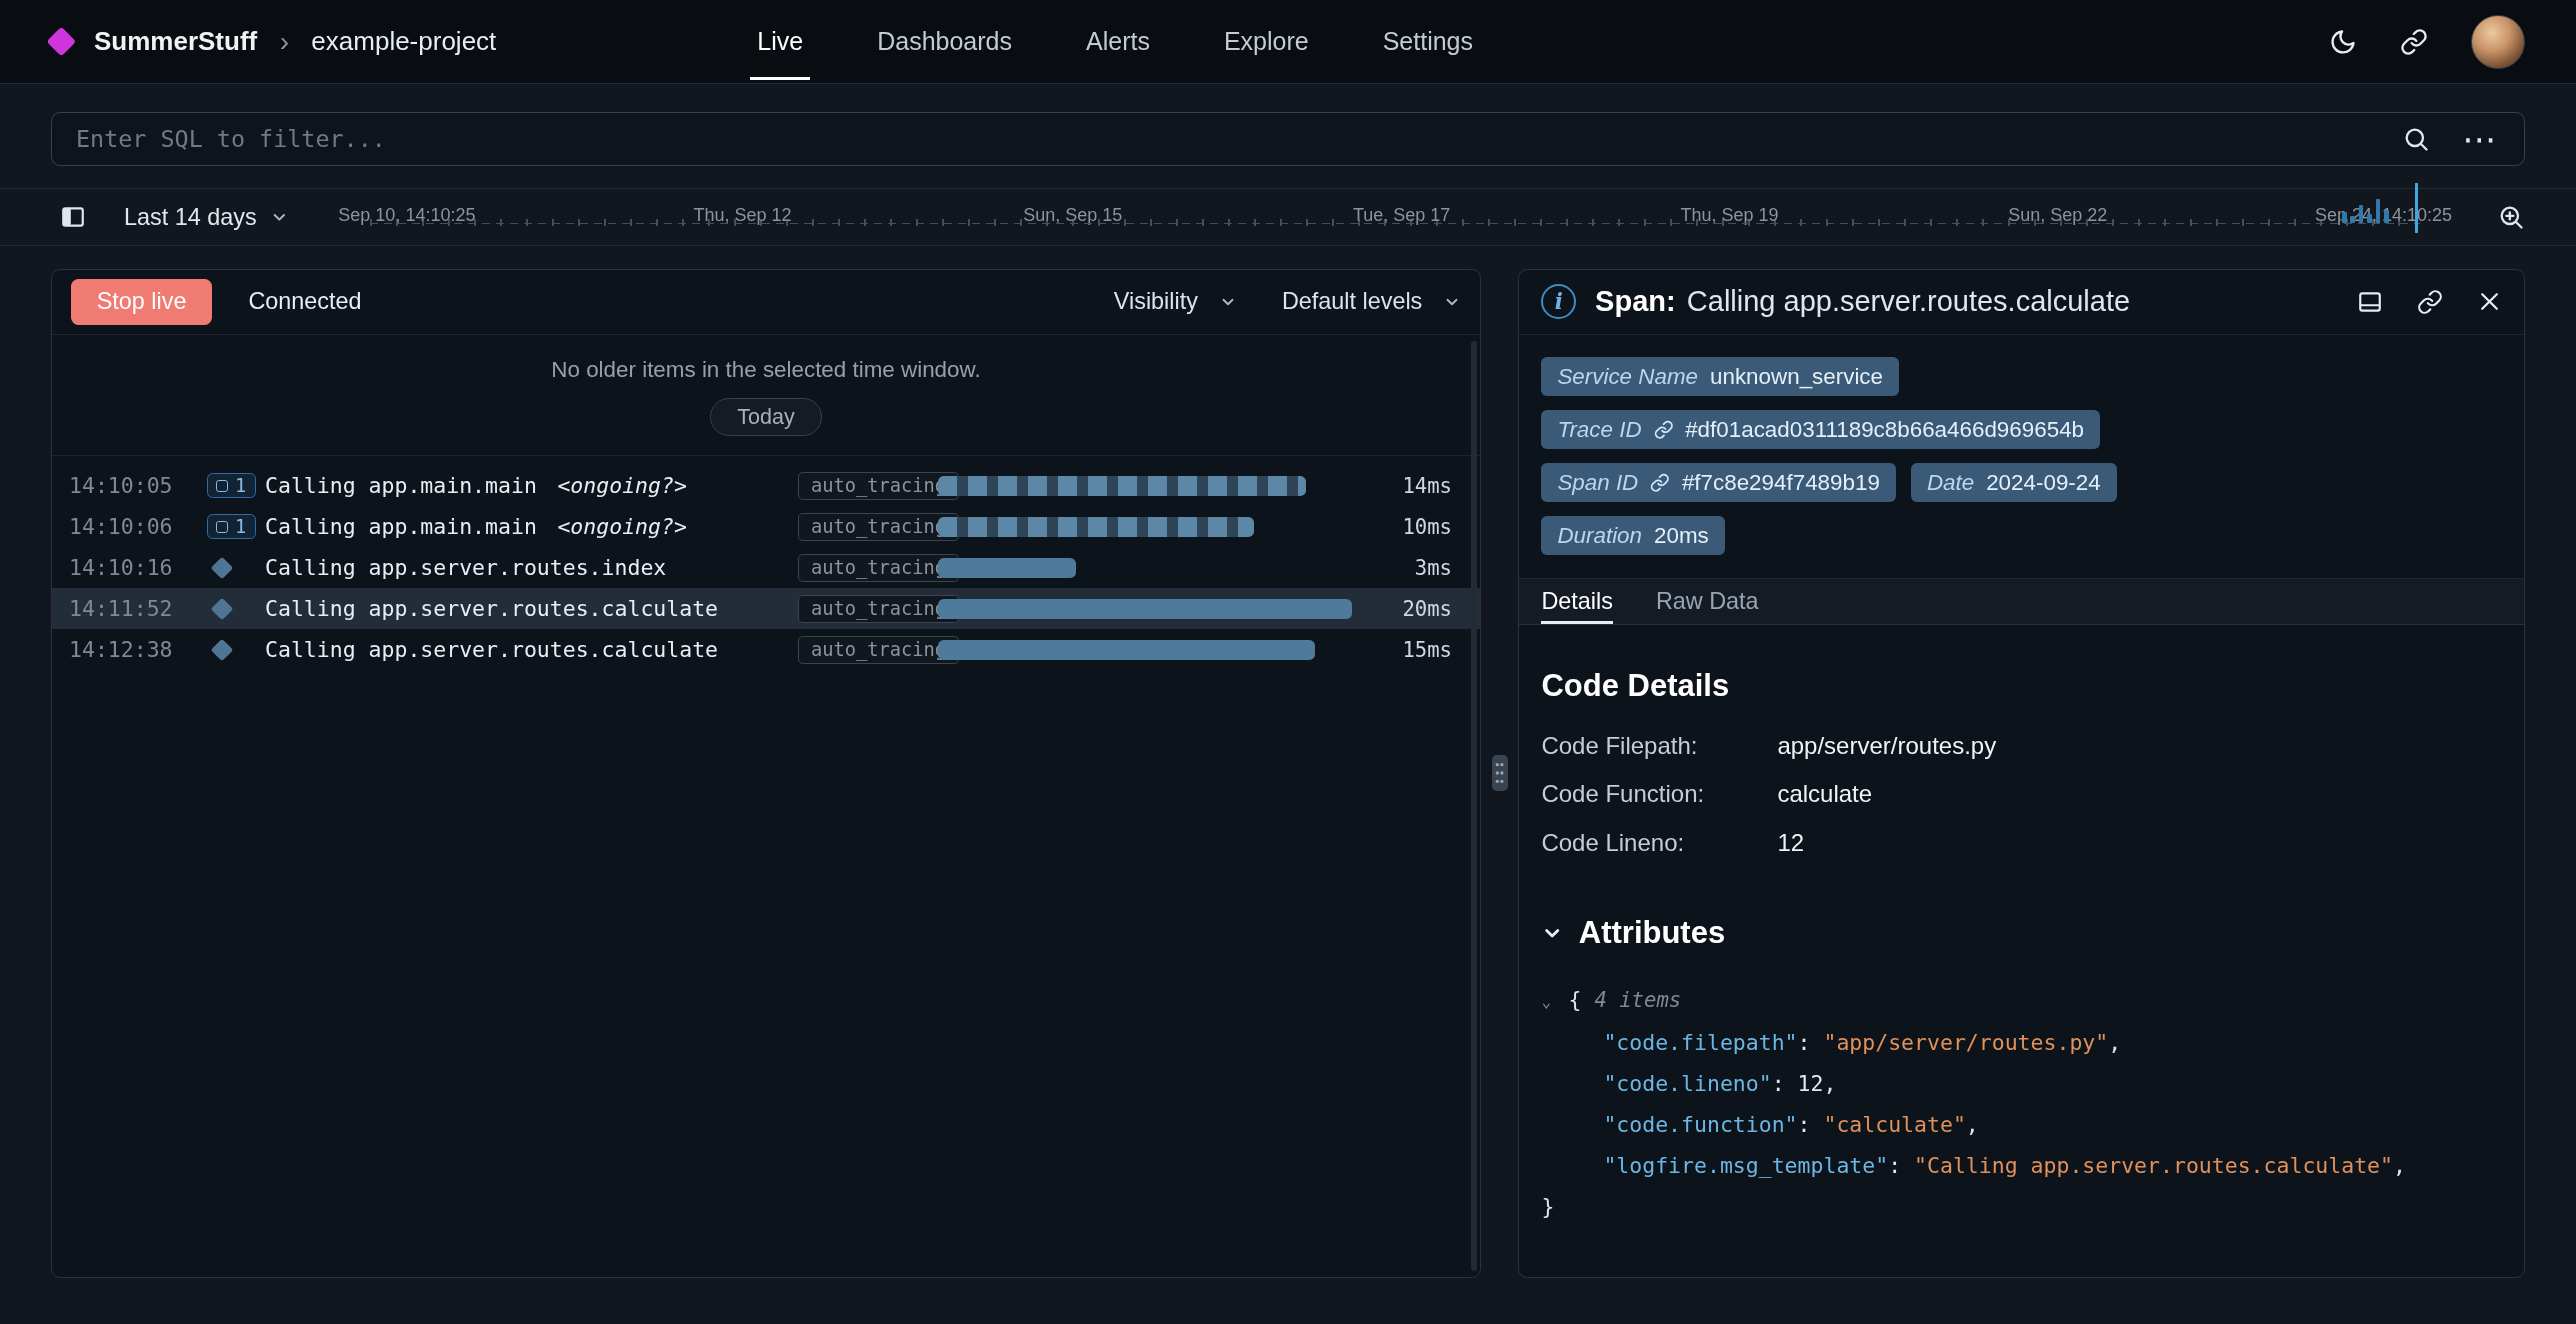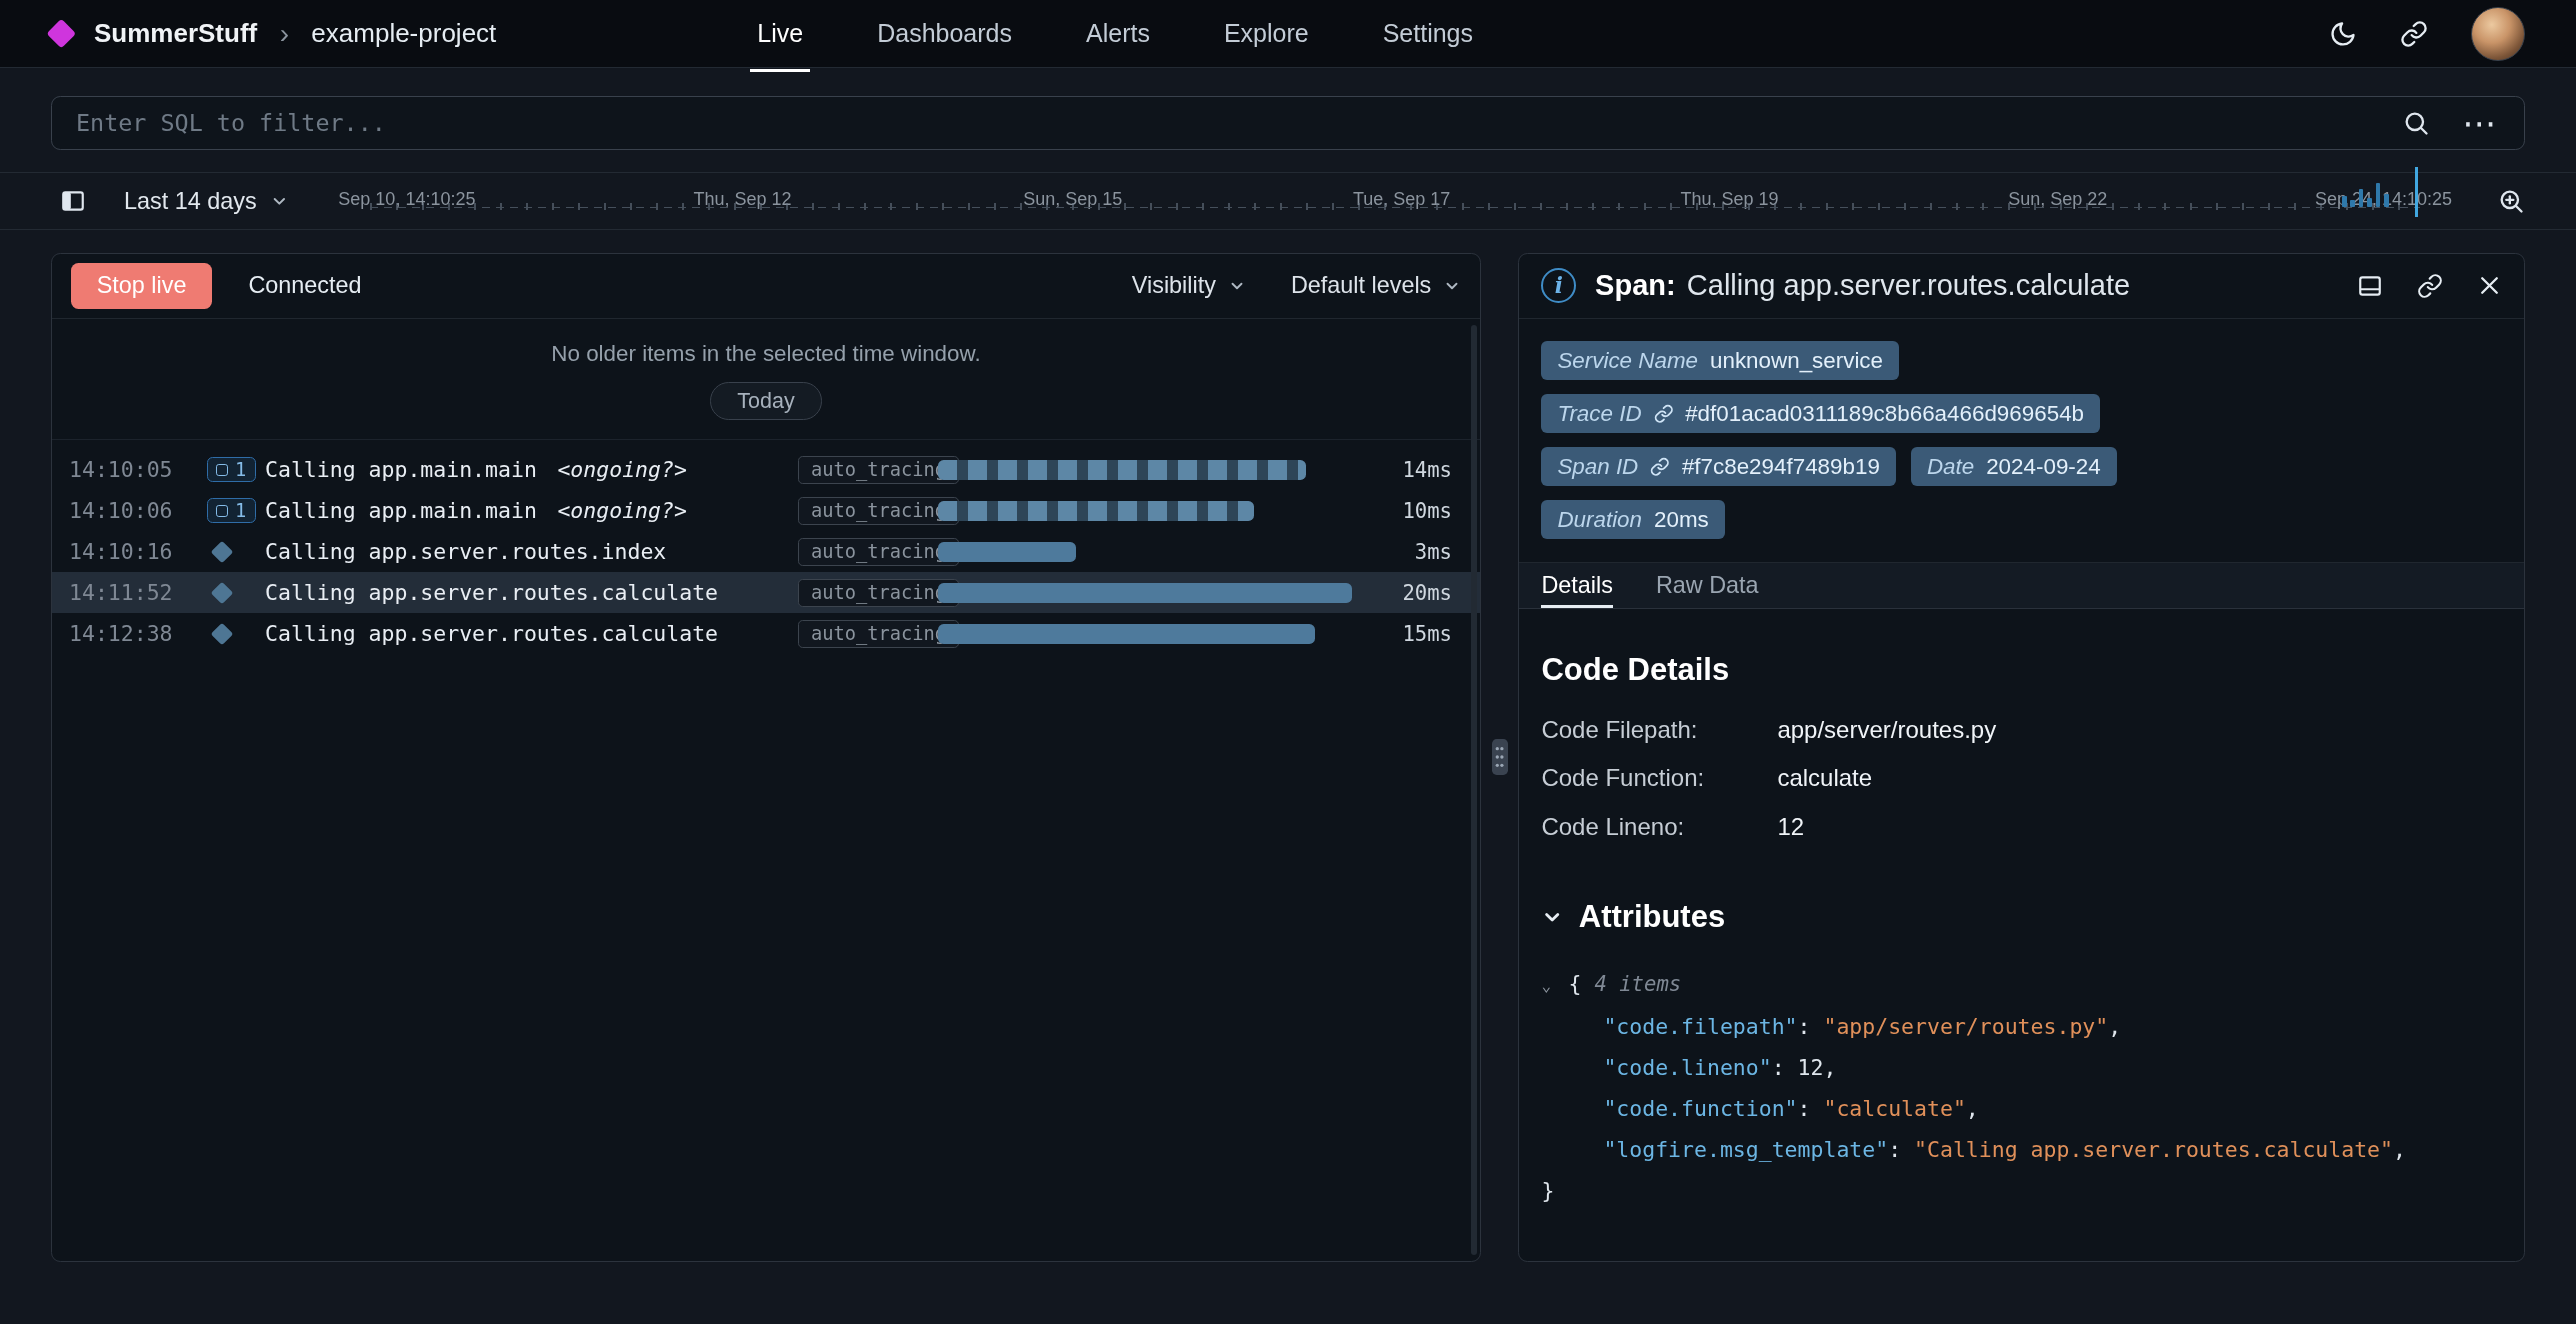--- a/index.html
+++ b/index.html
@@ -2,21 +2,21 @@
 <html style="font-size:15px"><head>
 <meta charset="utf-8">
 <style>
   * { margin:0; padding:0; box-sizing:border-box; }
   html,body { width:2576px; height:1324px; }
   body { background:#12171f; font-family:"Liberation Sans",sans-serif; color:#e6edf3; overflow:hidden; }
   button { background:none; border:none; color:inherit; font:inherit; cursor:pointer; }
   svg { display:block; }
 
   
-  .topnav { height:68px; background:#090c11; border-bottom:0.9px solid #232a33; display:flex; align-items:center; padding:0 51px; }
+  .topnav { height:84px; background:#090c11; border-bottom:0.9px solid #232a33; display:flex; align-items:center; padding:0 51px; }
   .brand { display:flex; align-items:center; cursor:pointer; }
   .brand-diamond { width:20.6px; height:20.6px; background:#cf35dd; transform:rotate(45deg); border-radius:3.7px; margin-right:22.4px; }
   .brand-name { font-size:26px; font-weight:700; color:#f0f3f6; }
   .crumb-sep { color:#8b949e; font-size:28px; margin:0 22.4px; }
   .project-name { font-size:26px; color:#e6edf3; }
   .nav-tabs { display:flex; margin-left:224px; height:76px; }
   .nav-tab { padding:0 37px; display:flex; align-items:center; font-size:25px; color:#c3ccd6; cursor:pointer; position:relative; }
   .nav-tab.active { color:#ffffff; }
   .nav-tab.active::after { content:""; position:absolute; left:30px; right:30px; bottom:0; height:2.8px; background:#ffffff; }
   .nav-right { margin-left:auto; display:flex; align-items:center; gap:43px; }
@@ -52,21 +52,21 @@
   .left-panel { width:1430px; display:flex; flex-direction:column; overflow:hidden; }
   .divider { width:37px; display:flex; align-items:center; justify-content:center; cursor:col-resize; }
   .divider-handle { width:16px; height:36px; background:#3a4350; border-radius:4.7px; display:flex; align-items:center; justify-content:center; }
   .right-panel { flex:1; display:flex; flex-direction:column; overflow:hidden; }
 
   
   .live-header { height:65px; border-bottom:0.9px solid #20272f; display:flex; align-items:center; padding:0 18.7px; flex:0 0 auto; }
   .stop-live { background:#ef7b72; color:#ffffff; font-size:23.4px; border-radius:7.5px; padding:9.3px 26px; }
   .connected { margin-left:36px; font-size:23.4px; color:#e6edf3; }
   .live-header-right { margin-left:auto; display:flex; gap:45px; }
-  .dropdown { display:flex; align-items:center; gap:12px; font-size:23.4px; color:#dde3ea; cursor:pointer; }
+  .dropdown { display:flex; align-items:center; gap:21px; font-size:23.4px; color:#dde3ea; cursor:pointer; }
   .dd-chev { color:#aeb8c2; }
 
   .notice { text-align:center; padding:22.4px 0 18.7px; border-bottom:0.9px solid #1c232c; }
   .notice-text { font-size:22.4px; color:#95a0ab; }
   .today-pill { display:inline-block; margin-top:15px; border:0.9px solid #39414c; background:#141b23; border-radius:18.7px; padding:5.6px 26px; font-size:21.5px; color:#a7b1bc; cursor:pointer; }
 
   .rows { flex:1; position:relative; padding-top:9.3px; }
   .log-row { height:41px; display:grid; grid-template-columns:138px 58px 533px 140px 1fr 97px; align-items:center; padding:0 28px 0 17px; font-family:"DejaVu Sans Mono",monospace; font-size:21.5px; cursor:pointer; }
   .log-row.selected { background:#232d39; }
   .row-time { color:#7f8894; }

